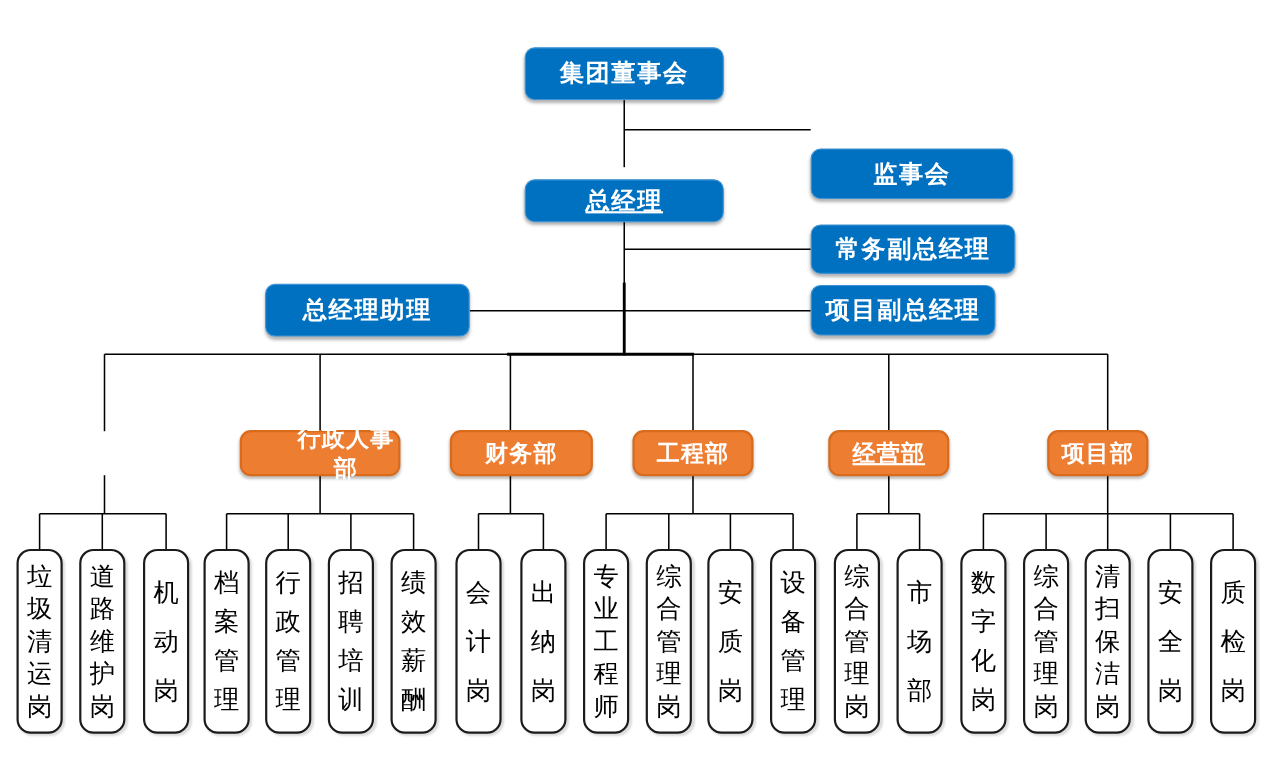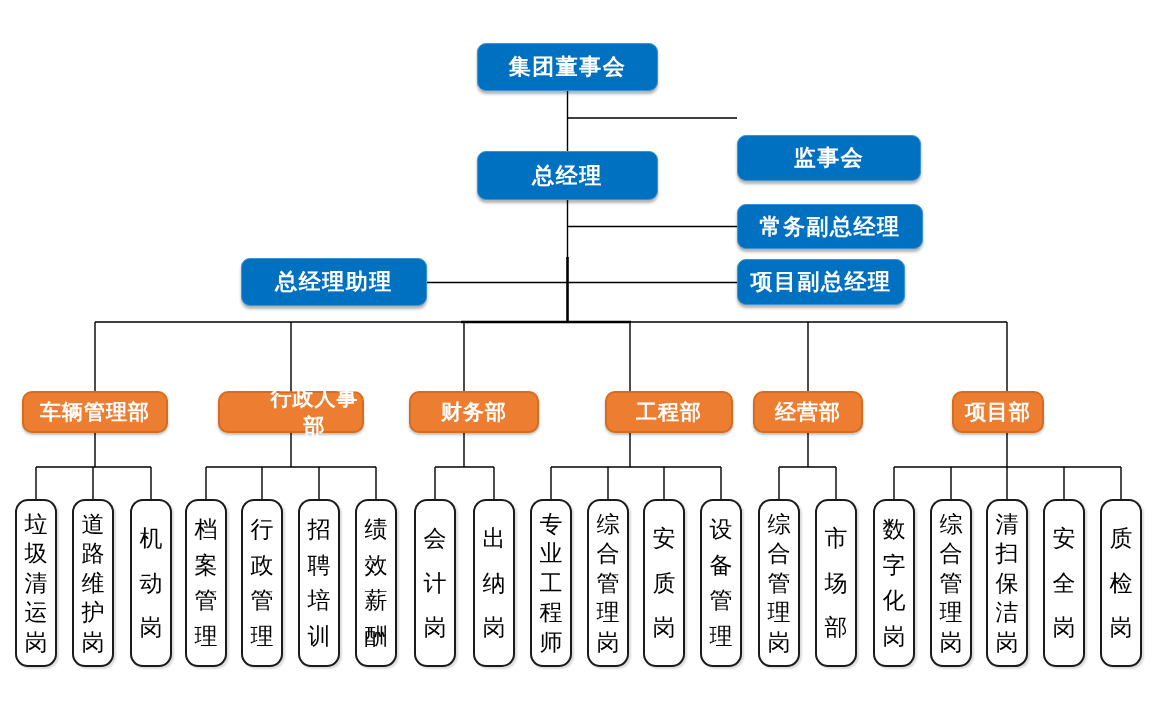--- a/index.html
+++ b/index.html
@@ -95,30 +95,29 @@
       <line x1="894" y1="467" x2="1121" y2="467" stroke="#000000" stroke-width="1.4"></line>
       <line x1="894" y1="467" x2="894" y2="500" stroke="#000000" stroke-width="1.4"></line>
       <line x1="951" y1="467" x2="951" y2="500" stroke="#000000" stroke-width="1.4"></line>
       <line x1="1007" y1="467" x2="1007" y2="500" stroke="#000000" stroke-width="1.4"></line>
       <line x1="1064" y1="467" x2="1064" y2="500" stroke="#000000" stroke-width="1.4"></line>
       <line x1="1121" y1="467" x2="1121" y2="500" stroke="#000000" stroke-width="1.4"></line>
     </svg>
 
   <div class="node blue" id="b-board" style="left: 477px; top: 43px; width: 181px; height: 48px;">集团董事会</div>
   <div class="node blue" id="b-superv" style="left: 737px; top: 95px; width: 184px; height: 46px; margin-top: 40px;">监事会</div>
-  <div class="node blue" id="b-gm" style="left: 477px; top: 151px; width: 181px; height: 49px;">总经理</div>
+  <div class="node blue" id="b-gm" style="left: 477px; top: 163px; width: 181px; height: 39px; text-decoration: underline;">总经理</div>
   <div class="node blue" id="b-assist" style="left: 241px; top: 258px; width: 186px; height: 48px;">总经理助理</div>
   <div class="node blue" id="b-execdep" style="left: 737px; top: 204px; width: 186px; height: 45px;">常务副总经理</div>
   <div class="node blue" id="b-projdep" style="left: 737px; top: 259px; width: 168px; height: 46px;">项目副总经理</div>
 
-  <div class="node orange" id="d0" style="left: 22px; top: 391px; width: 146px; height: 42px;">车辆管理部</div>
   <div class="node orange" id="d1" style="left: 218px; top: 391px; width: 146px; height: 42px; padding-left: 47px;">行政人事部</div>
   <div class="node orange" id="d2" style="left: 409px; top: 391px; width: 130px; height: 42px;">财务部</div>
-  <div class="node orange" id="d3" style="left: 575px; top: 391px; width: 128px; height: 42px; margin-left: 30px;">工程部</div>
-  <div class="node orange" id="d4" style="left: 753px; top: 391px; width: 110px; height: 42px;">经营部</div>
+  <div class="node orange" id="d3" style="left: 575px; top: 391px; width: 110px; height: 42px;">工程部</div>
+  <div class="node orange" id="d4" style="left: 753px; top: 391px; width: 110px; height: 42px; text-decoration: underline;">经营部</div>
   <div class="node orange" id="d5" style="left: 952px; top: 391px; width: 92px; height: 42px;">项目部</div>
 
   <div class="node pos vtext" id="p0-0" style="left: 15px; top: 499px; width: 42px; height: 168px;">
       <span>垃</span>
       <span>圾</span>
       <span>清</span>
       <span>运</span>
       <span>岗</span>
     </div>
   <div class="node pos vtext" id="p0-1" style="left: 72px; top: 499px; width: 42px; height: 168px;">

